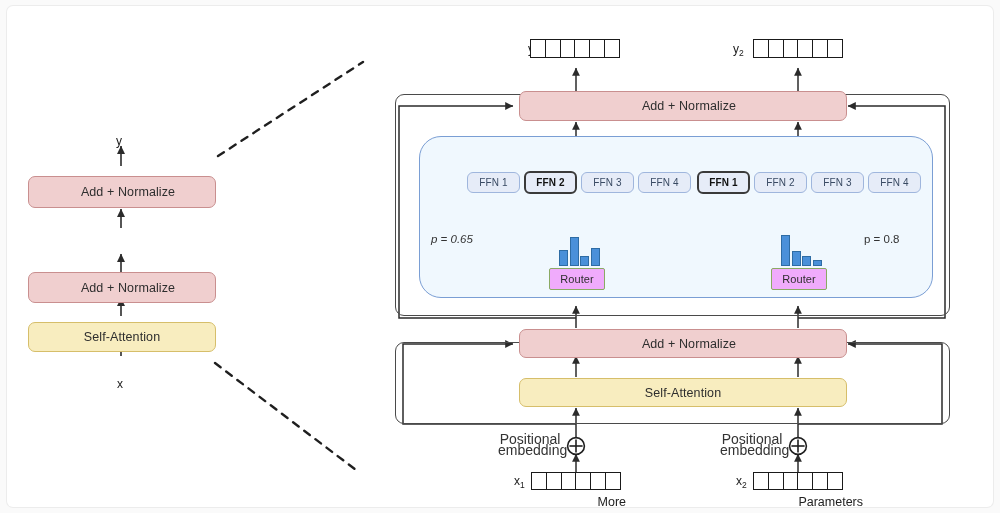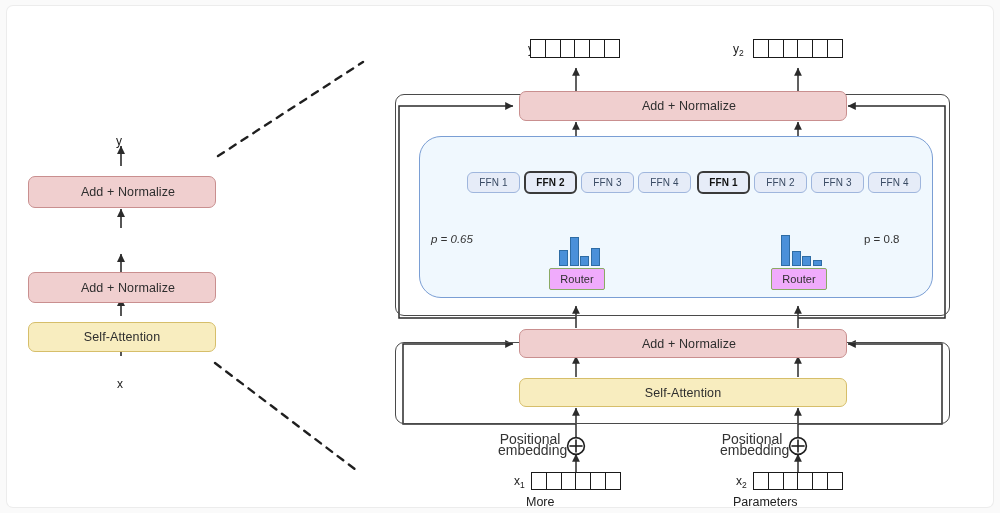--- a/index.html
+++ b/index.html
@@ -33,21 +33,21 @@
   .lbl{position:absolute;font-size:11px;color:#333;white-space:nowrap;}
   .lbl.small{font-size:14px;line-height:11px;text-align:center;color:#333;}
   .plabel{position:absolute;font-size:11.5px;color:#333;}
   .tokenbox{position:absolute;display:flex;box-sizing:border-box;
             border:1.6px solid #1a1a1a;background:#fff;}
   .tokenbox .cell{flex:1;border-right:1.3px solid #1a1a1a;}
   .tokenbox .cell:last-child{border-right:none;}
   .tlabel{position:absolute;font-size:12px;color:#1a1a1a;white-space:nowrap;}
   .tlabel sub{font-size:8.5px;}
   .word{position:absolute;font-size:12.5px;color:#222;white-space:nowrap;
-        text-align:left;}
+        text-align:right;}
   svg.ov{position:absolute;left:0;top:0;width:1000px;height:513px;
          pointer-events:none;overflow:visible;}
   .hist{position:absolute;display:flex;align-items:flex-end;gap:1.5px;}
   .hist i{display:block;background:#4a90d9;border:0.8px solid #2e6ca4;}
 </style>
 </head>
 <body>
 
 <div id="page">
 <div id="card">

